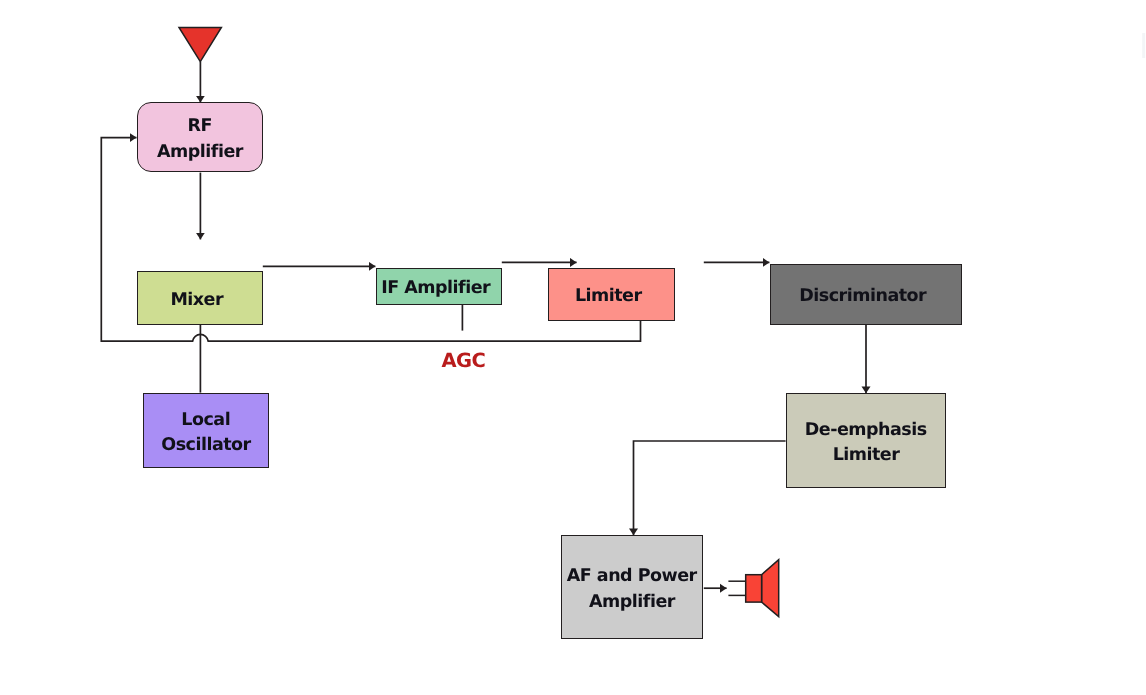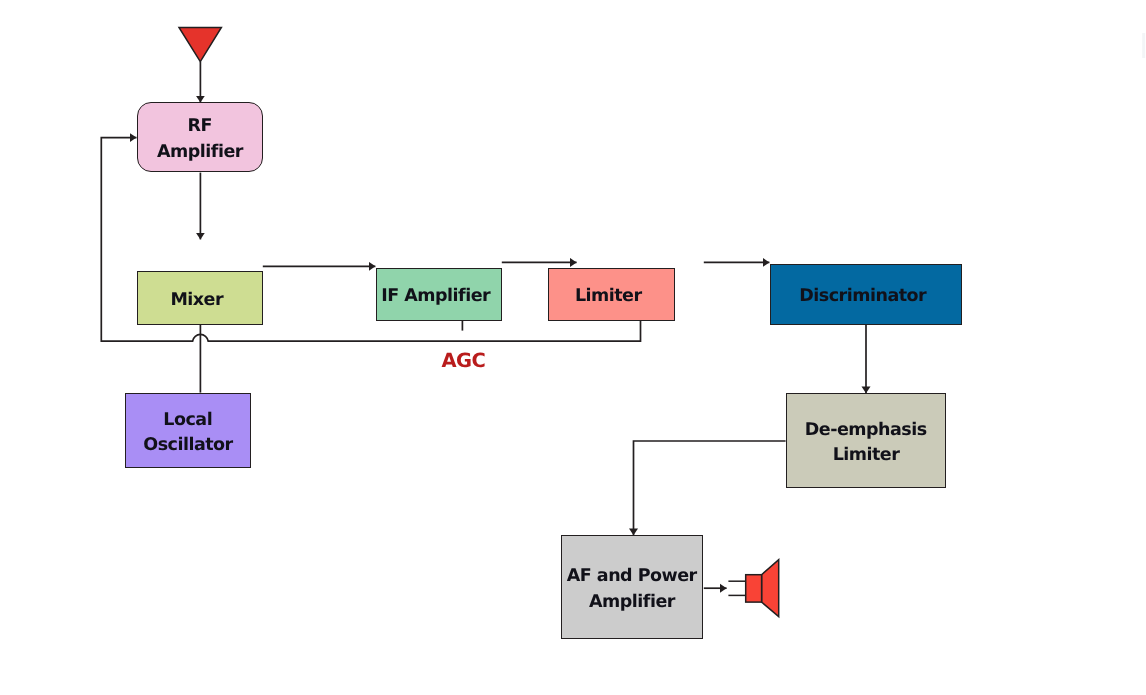--- a/index.html
+++ b/index.html
@@ -66,24 +66,24 @@
     <path d="M728.4,581.2 L746.4,581.2" fill="none" stroke="#231f20" stroke-width="1.5"></path>
     <path d="M728.4,595.4 L746.4,595.4" fill="none" stroke="#231f20" stroke-width="1.5"></path>
     <path d="M761.6,574.7 L778.7,559.6 L778.7,616.6 L761.6,602.1 Z" fill="#f94336" stroke="#231f20" stroke-width="1.5" stroke-linejoin="miter"></path>
     <rect x="745.7" y="574.7" width="15.9" height="27.4" fill="#f94336" stroke="#231f20" stroke-width="1.5"></rect>
   </g>
 </svg>
 
 <div class="blk" style="left:137px;top:102px;width:126px;height:70px;background:#f2c4de;font-size:17.5px;border-radius:14px;"><span class="blk-label">RF
 Amplifier</span></div>
 <div class="blk one-line" style="left:137px;top:239px;width:126px;height:54px;background:#cedd92;font-size:17.5px;"><span class="blk-label">Mixer</span></div>
-<div class="blk one-line" style="left:376px;top:236px;width:126px;height:53px;background:#90d4ab;font-size:17.5px;"><span class="blk-label">IF Amplifier</span></div>
+<div class="blk one-line" style="left:376px;top:236px;width:126px;height:37px;background:#90d4ab;font-size:17.5px;"><span class="blk-label">IF Amplifier</span></div>
 <div class="blk one-line" style="left:548px;top:236px;width:127px;height:53px;background:#fd9189;font-size:17.5px;"><span class="blk-label">Limiter</span></div>
-<div class="blk one-line" style="left:770px;top:232px;width:192px;height:61px;background:#0369a1;font-size:17.5px;"><span class="blk-label">Discriminator</span></div>
-<div class="blk" style="left:125px;top:393px;width:126px;height:75px;background:#a98ef5;font-size:17.5px;"><span class="blk-label">Local
+<div class="blk one-line" style="left:770px;top:232px;width:192px;height:61px;background:#737373;font-size:17.5px;"><span class="blk-label">Discriminator</span></div>
+<div class="blk" style="left:143px;top:393px;width:126px;height:75px;background:#a98ef5;font-size:17.5px;"><span class="blk-label">Local
 Oscillator</span></div>
 <div class="blk" style="left:786px;top:393px;width:160px;height:95px;background:#cbcbb9;font-size:17.5px;"><span class="blk-label">De-emphasis
 Limiter</span></div>
 <div class="blk" style="left:561px;top:535px;width:142px;height:104px;background:#cccccc;font-size:17.5px;"><span class="blk-label">AF and Power
 Amplifier</span></div>
 
 <div class="lbl" style="left:441.5px;top:348.5px;font-size:19.5px;">AGC</div>
 
 </div>
 

